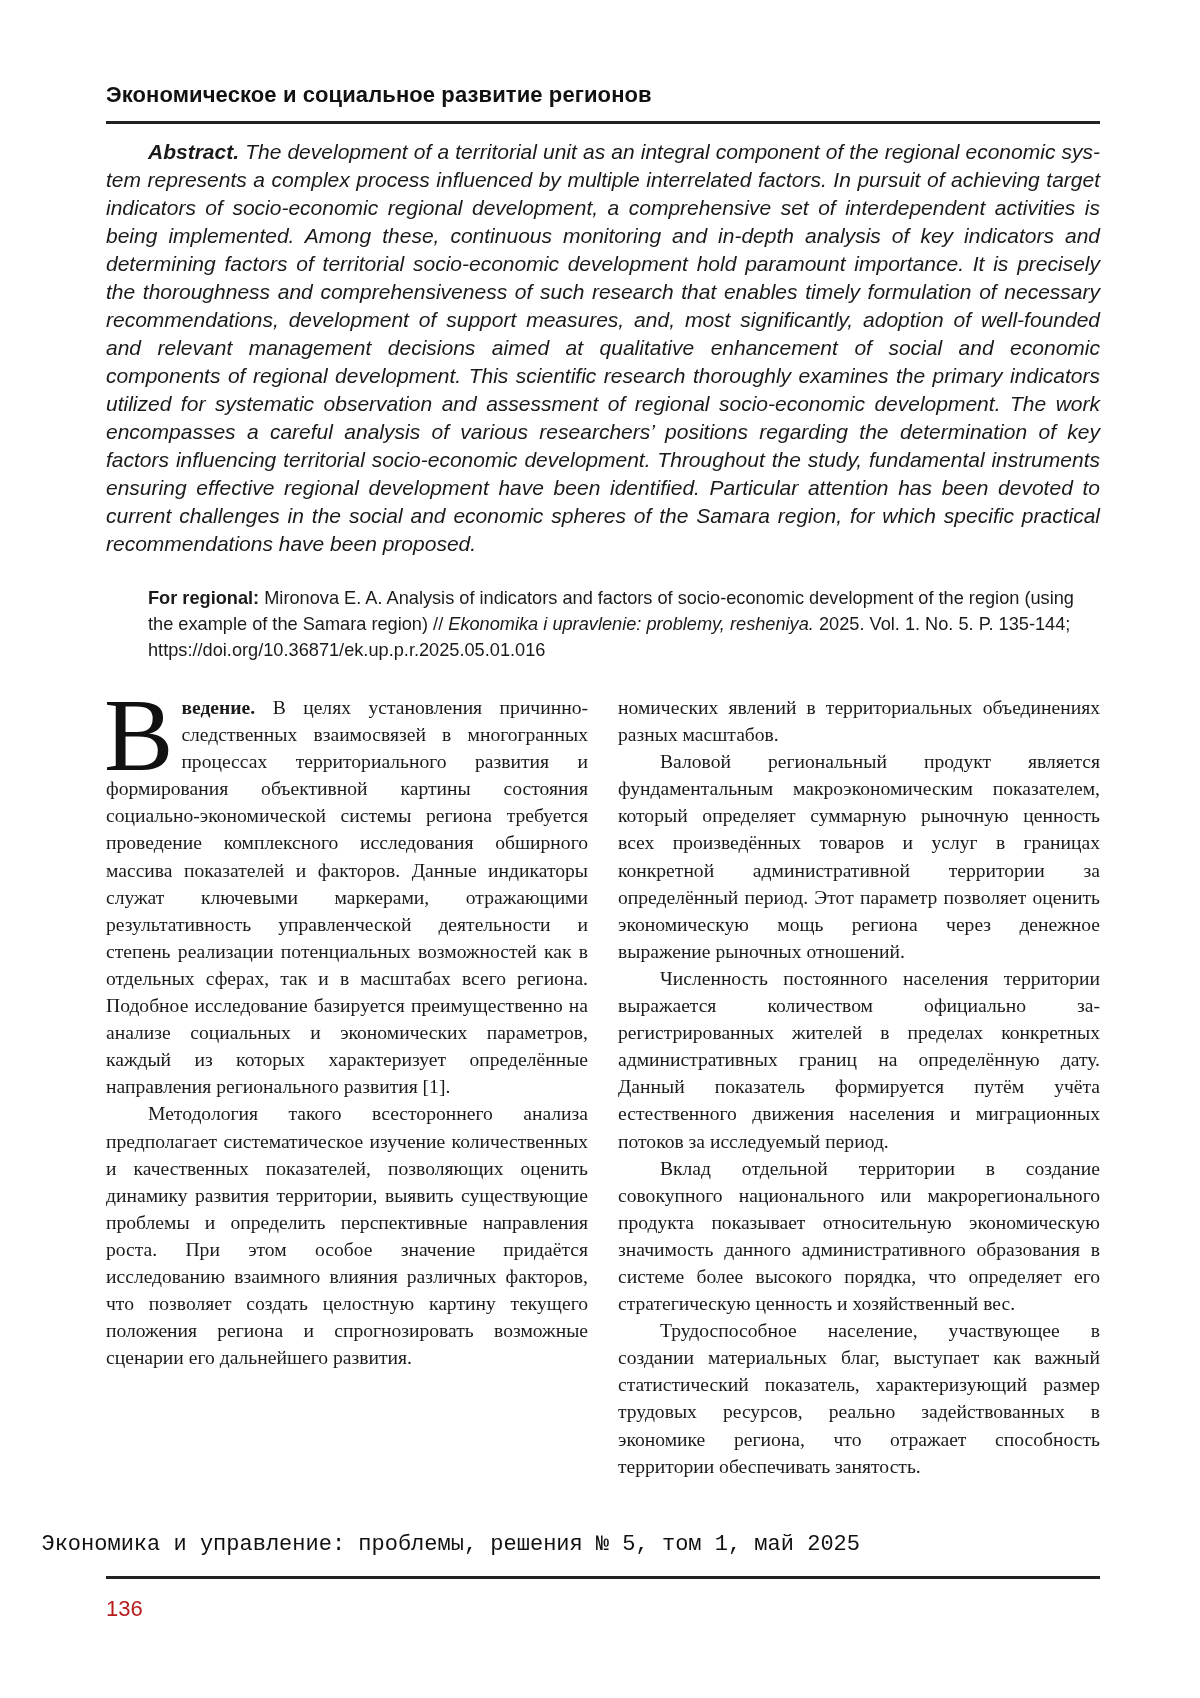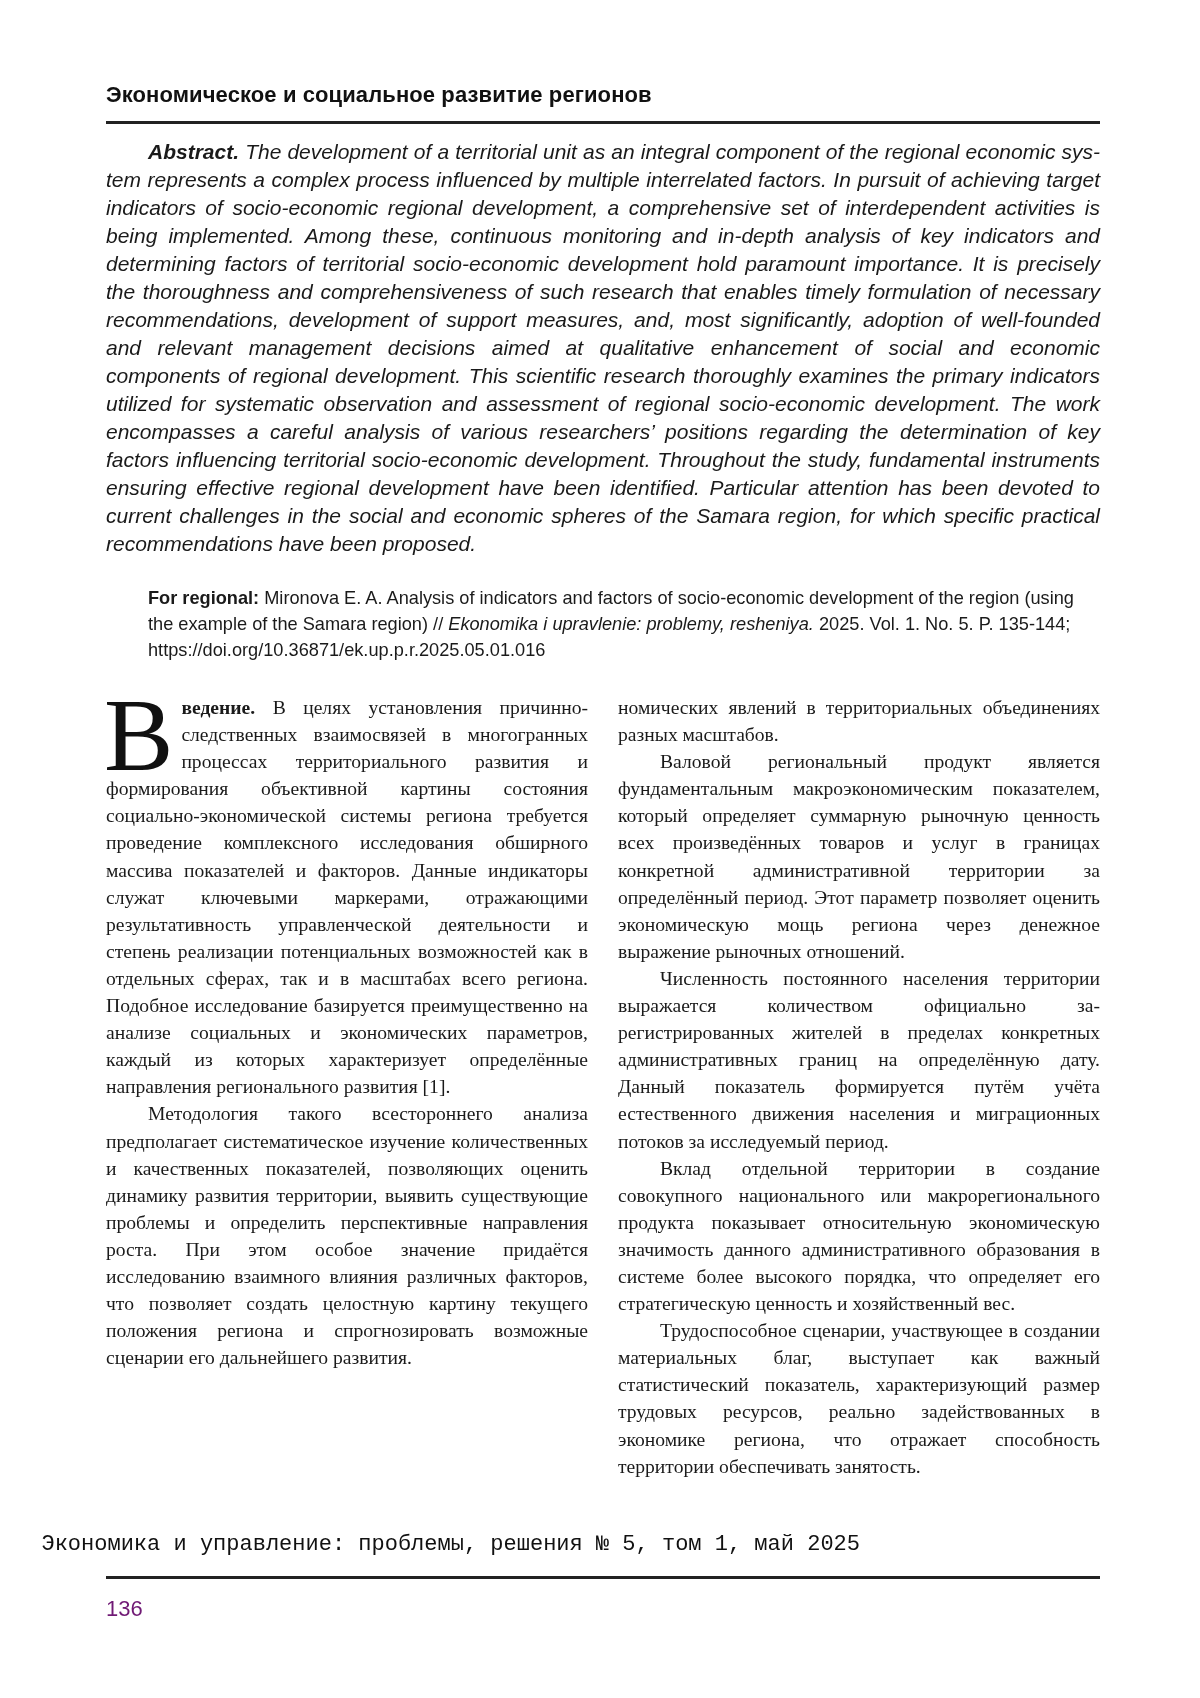--- a/index.html
+++ b/index.html
@@ -44,21 +44,21 @@
     float: left; font-family: "Liberation Serif", serif; font-size: 104px; line-height: 78px;
     margin: 2px 8px 0 -2px; font-weight: normal; color: #111;
   }
   .bold { font-weight: bold; }
 
   .foot-rule {
     position: absolute; left: 106px; top: 1576px; width: 994px; height: 3px; background: #222;
   }
   .page-number {
     position: absolute; left: 106px; top: 1596px;
-    font-family: "Liberation Sans", sans-serif; font-size: 22px; color: #701a75;
+    font-family: "Liberation Sans", sans-serif; font-size: 22px; color: #b91c1c;
   }
   .journal-footer {
     position: absolute; right: 100px; top: 1532px;
     font-family: Liberation Mono, monospace; font-size: 22px; color: #111; text-align: right;
   }
 </style>
 </head>
 <body>
 
 <div class="page">
@@ -77,20 +77,20 @@
   <div class="col col-left">
     <p class="no-indent"><span class="dropcap">В</span><span class="bold">ведение.</span><span> В целях установления причин­но-следственных взаимосвязей в мно­гогранных процессах территориального развития и формирования объективной картины состояния социально-экономической системы региона требуется проведение комплексного исследования обширного массива показателей и факторов. Данные индикаторы служат клю­чевыми маркерами, отражающими результатив­ность управленческой деятельности и степень реализации потенциальных возможностей как в отдельных сферах, так и в масштабах всего региона. Подобное исследование базируется преимущественно на анализе социальных и эко­номических параметров, каждый из которых характеризует определённые направления реги­онального развития [1].</span></p>
     <p>Методология такого всестороннего анализа предполагает систематическое изучение количе­ственных и качественных показателей, позволя­ющих оценить динамику развития территории, выявить существующие проблемы и определить перспективные направления роста. При этом осо­бое значение придаётся исследованию взаимно­го влияния различных факторов, что позволяет создать целостную картину текущего положения региона и спрогнозировать возможные сценарии его дальнейшего развития.</p>
   </div>
 
   <div class="col col-right">
     <p class="no-indent">номических явлений в территориальных объеди­нениях разных масштабов.</p>
     <p>Валовой региональный продукт является фундаментальным макроэкономическим показа­телем, который определяет суммарную рыноч­ную ценность всех произведённых товаров и ус­луг в границах конкретной административной территории за определённый период. Этот па­раметр позволяет оценить экономическую мощь региона через денежное выражение рыночных отношений.</p>
     <p>Численность постоянного населения терри­тории выражается количеством официально за­регистрированных жителей в пределах конкрет­ных административных границ на определённую дату. Данный показатель формируется путём учё­та естественного движения населения и миграци­онных потоков за исследуемый период.</p>
     <p>Вклад отдельной территории в создание совокупного национального или макрорегио­нального продукта показывает относительную экономическую значимость данного администра­тивного образования в системе более высокого порядка, что определяет его стратегическую цен­ность и хозяйственный вес.</p>
-    <p>Трудоспособное сценарии, участвующее в создании материальных благ, выступает как важный статистический показатель, характеризу­ющий размер трудовых ресурсов, реально задей­ствованных в экономике региона, что отражает способность территории обеспечивать занятость.</p>
+    <p>Трудоспособное население, участвующее в создании материальных благ, выступает как важный статистический показатель, характеризу­ющий размер трудовых ресурсов, реально задей­ствованных в экономике региона, что отражает способность территории обеспечивать занятость.</p>
   </div>
 
   <div class="foot-rule"></div>
   <div class="page-number">136</div>
   <div class="journal-footer">Экономика и управление: проблемы, решения № 5, том 1, май 2025</div>
 
 </div>
 
 </body></html>

